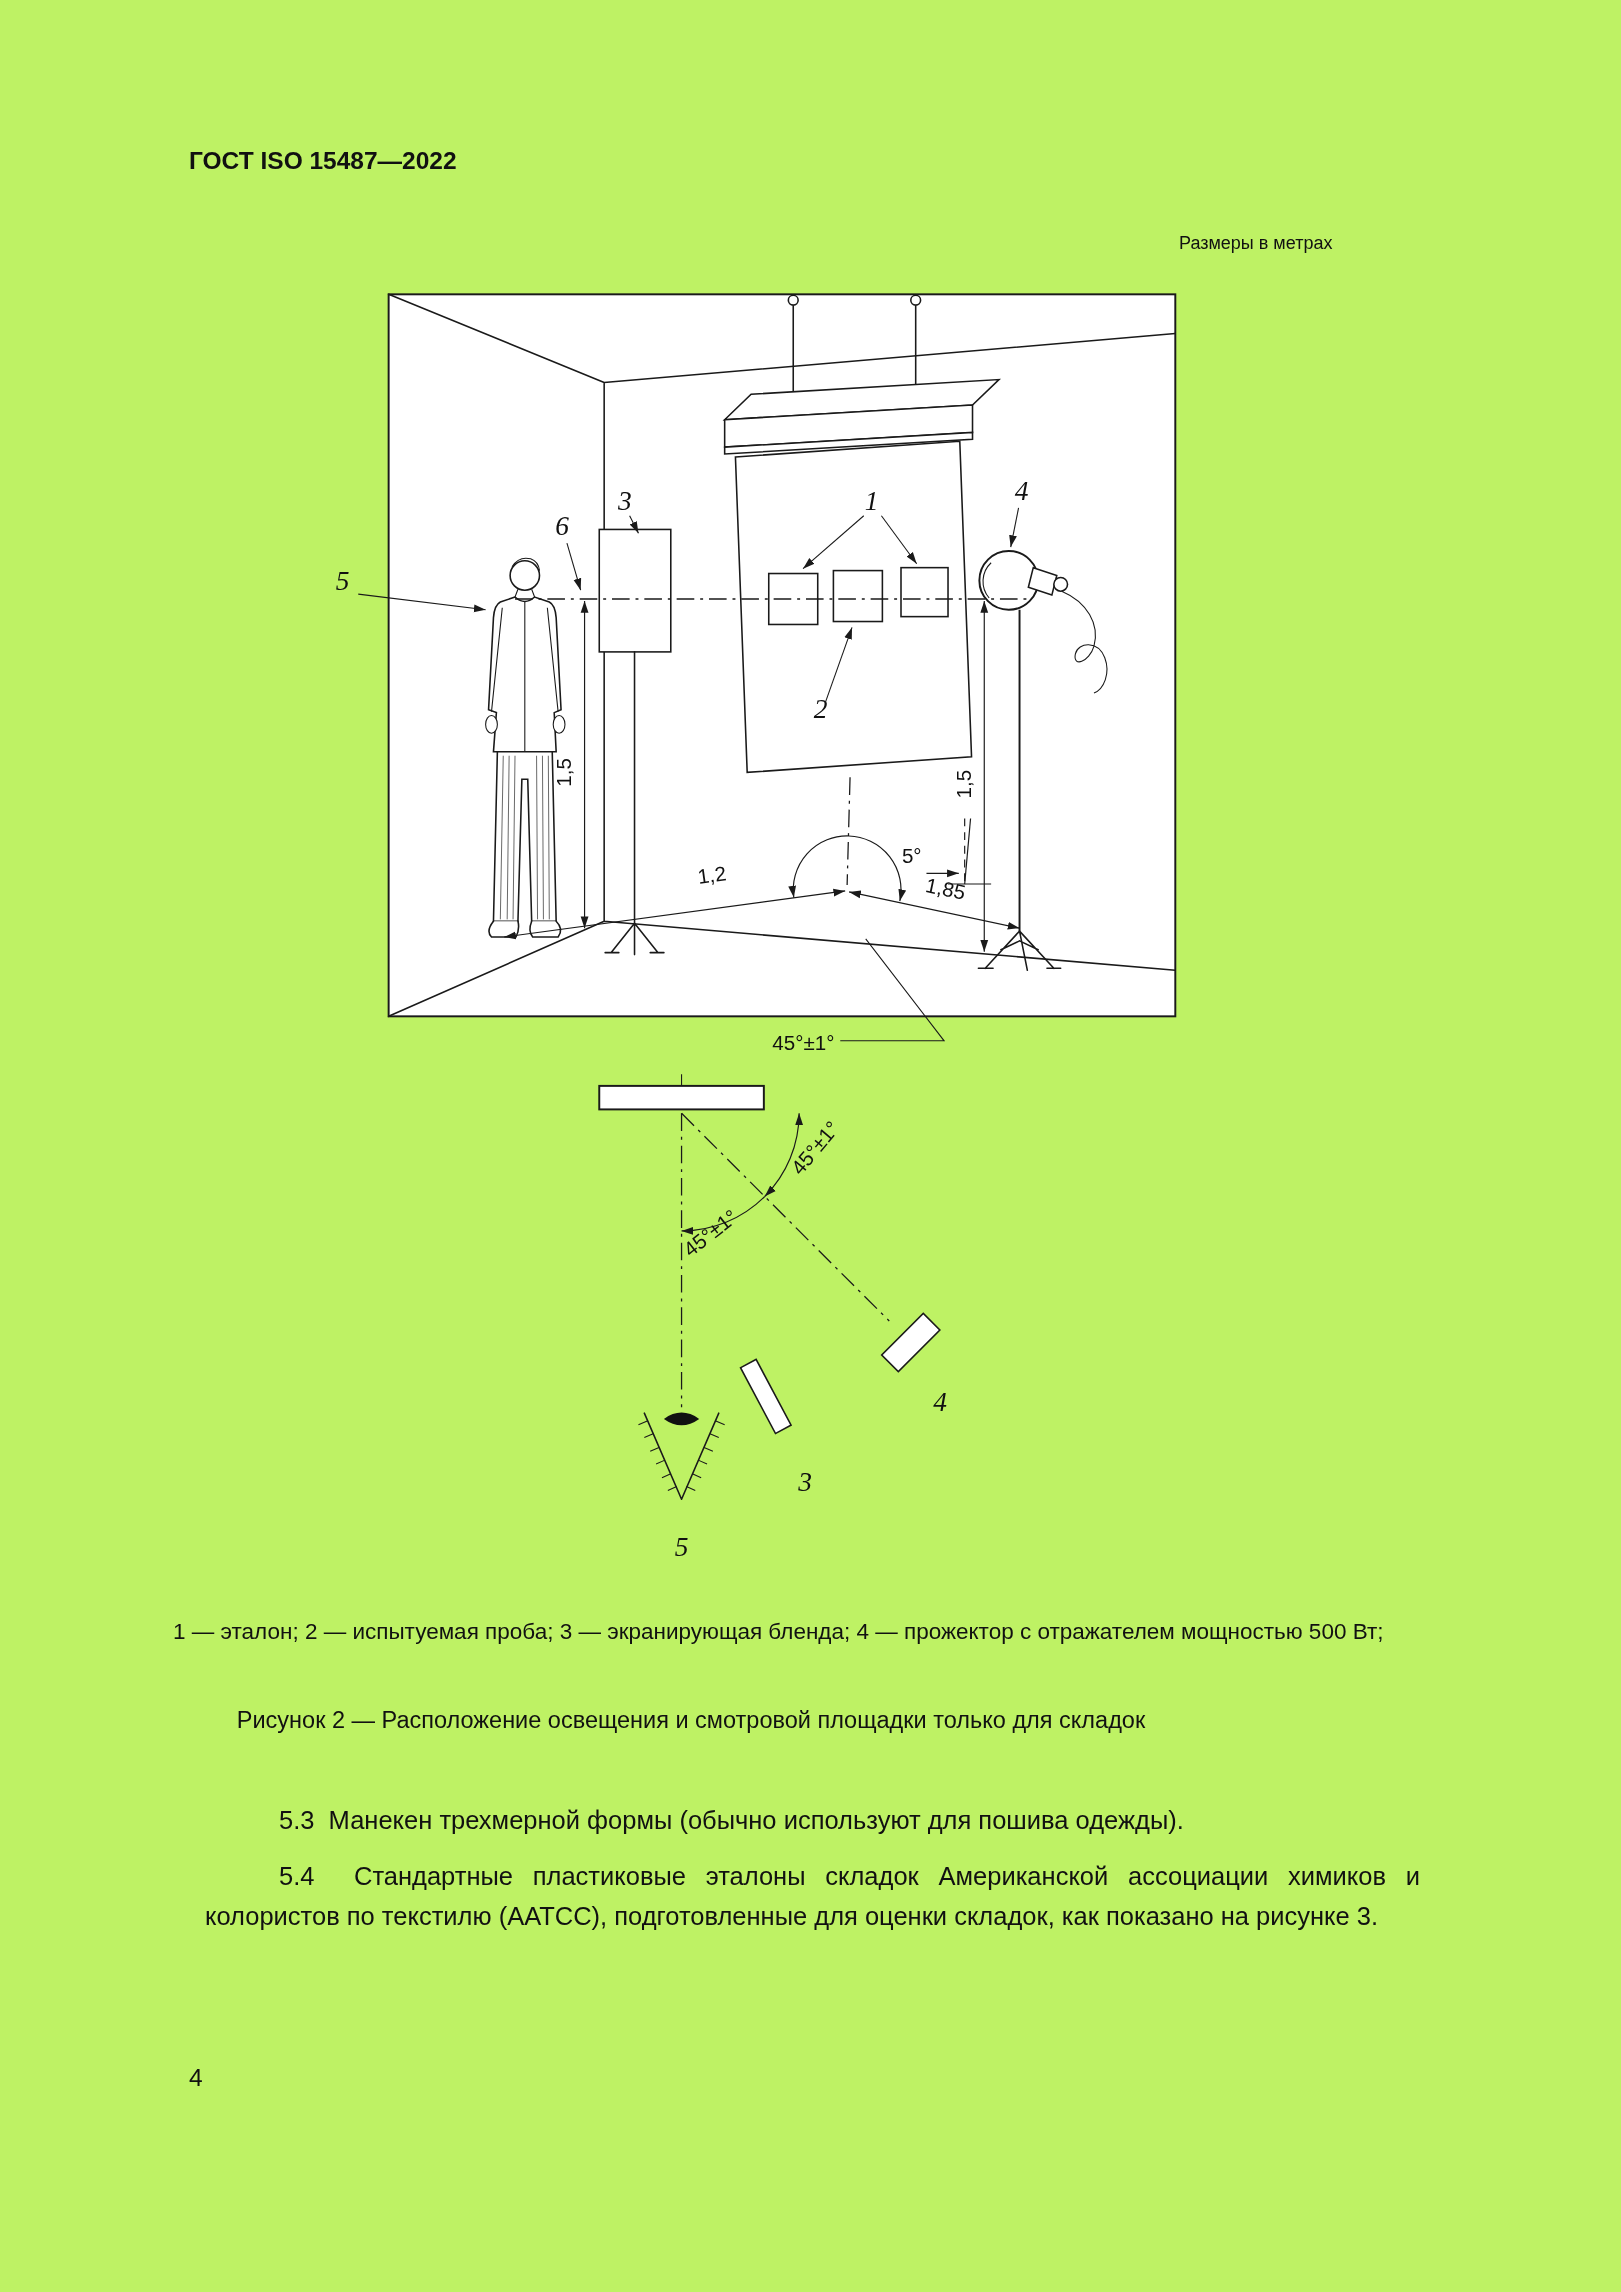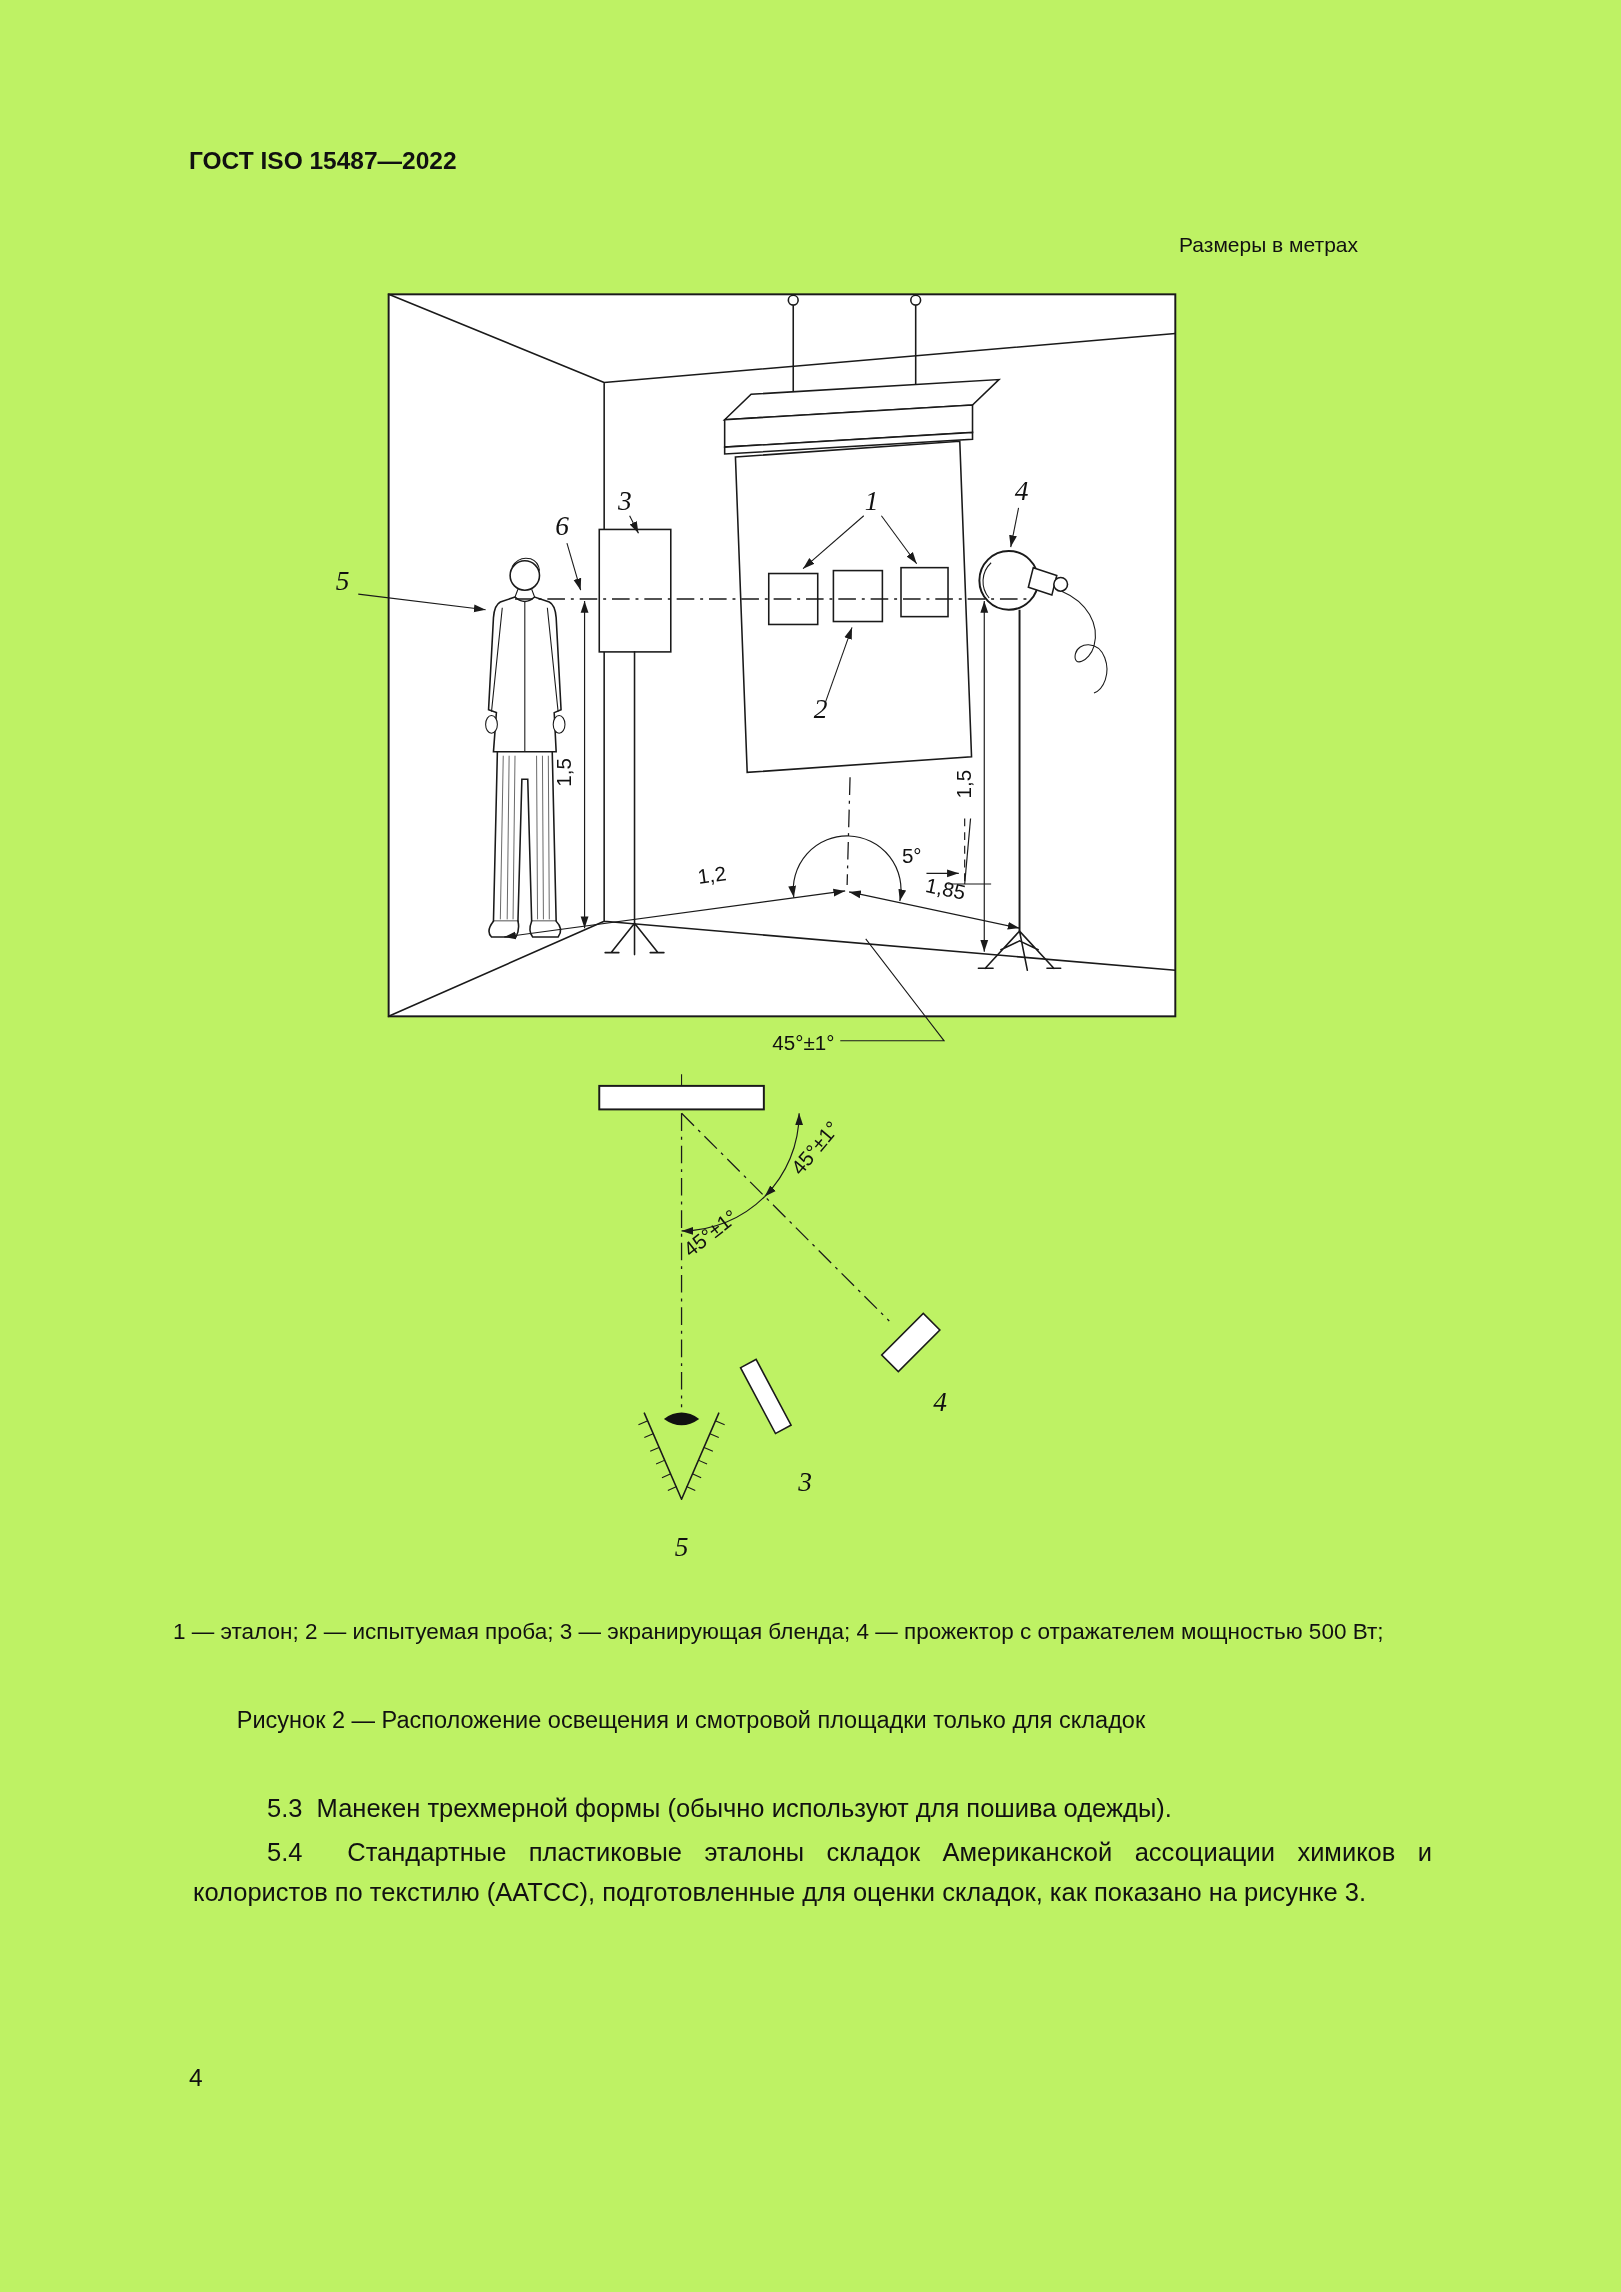--- a/index.html
+++ b/index.html
@@ -1,26 +1,26 @@
 <!DOCTYPE html>
 <html><head>
 <meta charset="utf-8">
 <style>
   html,body { margin:0; padding:0; background:#ffffff; }
   .page {
     position:relative; width:1621px; height:2293px; background:#bef264;
     font-family:"Liberation Sans", sans-serif; color:#111; overflow:hidden;
   }
   .doc-header { position:absolute; left:189px; top:147px; font-size:24.5px; font-weight:bold; }
-  .units-note { position:absolute; left:1179px; top:233px; font-size:21px; }
+  .units-note { position:absolute; left:1179px; top:233px; font-size:18px; }
   .fig-svg { position:absolute; left:323px; top:284px; }
   .fig-caption { position:absolute; left:173px; top:1615px; width:1274px; text-align:left; font-size:22.5px; line-height:33px; }
   .fig-title { position:absolute; left:0; top:1707px; width:1382px; text-align:center; font-size:23.5px; }
   .body-text { position:absolute; left:189px; top:1784px; width:1247px; font-size:25.5px; line-height:40px; }
-  .body-text p { margin:4px; text-indent:74px; }
+  .body-text p { margin:16px; text-indent:74px; }
   .p54 { text-align:justify; }
   .page-number { position:absolute; left:189px; top:2064px; font-size:24.5px; }
 
   
   svg { display:block; }
   svg * { vector-effect:none; }
   .ln   { stroke:#1a1a1a; stroke-width:1.6; fill:none; stroke-linecap:round; }
   .ln2  { stroke:#1a1a1a; stroke-width:2;   fill:none; }
   .thin { stroke:#1a1a1a; stroke-width:1.1; fill:none; }
   .fw   { fill:#ffffff; }

